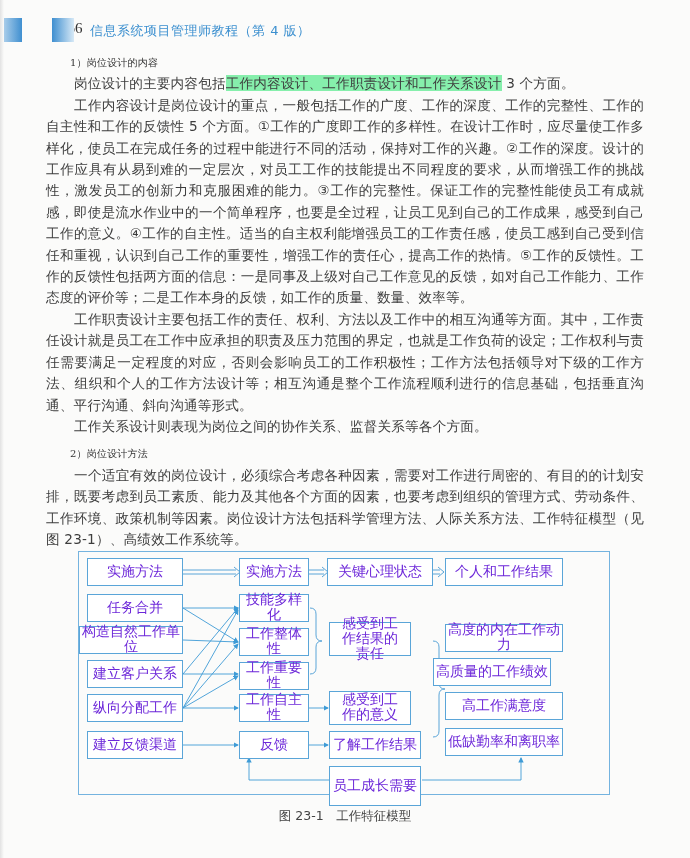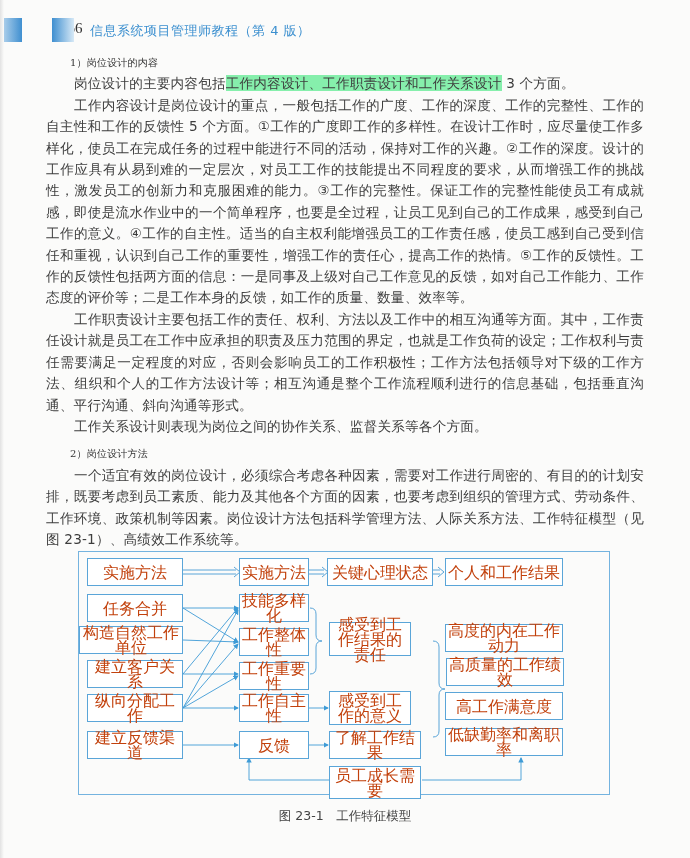--- a/index.html
+++ b/index.html
@@ -14,21 +14,21 @@
   .hdr-bar2 { position:absolute; left:52px; top:0; width:22px; height:24px; background:linear-gradient(90deg,#3f8fd0,#d7e9f6); }
   .hdr-title { position:absolute; left:90px; top:4px; font-size:13px; color:#3b8fcf; letter-spacing:0.5px; font-family:"DejaVu Sans", sans-serif; }
 
   .text { position:absolute; left:46px; width:598px; font-size:13.6px; line-height:21.4px; letter-spacing:0.2px; font-family:"DejaVu Sans", sans-serif; color:#3d3d3d; }
   .text p { margin:0; text-align:justify; }
   .indent { text-indent:28px; }
   .sec { text-indent:24px; font-family:"DejaVu Serif", serif; font-size:10px; color:#333; }
   .hl { background:#86efac; }
 
   .figure { position:absolute; left:78px; top:551px; width:530px; height:242px; border:1px solid #74b3df; }
-  .box { position:absolute; border:1px solid #5aa5d8; background:#fff; font-size:16px; color:#c2410c; text-align:center; display:flex; align-items:center; justify-content:center; line-height:15px; font-family:Liberation Sans, sans-serif; box-sizing:border-box; }
+  .box { position:absolute; border:1px solid #5aa5d8; background:#fff; font-size:14px; color:#6d28d9; text-align:center; display:flex; align-items:center; justify-content:center; line-height:15px; font-family:Liberation Mono, monospace; box-sizing:border-box; }
   svg.arrows { position:absolute; left:0; top:0; }
   .caption { position:absolute; top:808px; left:0; width:690px; text-align:center; font-size:12.5px; color:#444; font-family:"DejaVu Sans", sans-serif; }
 </style>
 </head>
 <body>
 
 <div class="leftedge"></div>
 
 <div class="header">
   <div class="hdr-bar1"></div>
@@ -105,20 +105,20 @@
   <div class="box" style="left:160px;top:76px;width:70px;height:28px;">工作整体性</div>
   <div class="box" style="left:160px;top:110px;width:70px;height:28px;">工作重要性</div>
   <div class="box" style="left:160px;top:142px;width:70px;height:28px;">工作自主性</div>
   <div class="box" style="left:160px;top:179px;width:70px;height:28px;">反馈</div>
 
   <div class="box" style="left:250px;top:70px;width:82px;height:34px;padding:0 8px;">感受到工作结果的责任</div>
   <div class="box" style="left:250px;top:139px;width:82px;height:34px;padding:0 8px;">感受到工作的意义</div>
   <div class="box" style="left:250px;top:179px;width:92px;height:28px;">了解工作结果</div>
 
   <div class="box" style="left:366px;top:72px;width:118px;height:28px;">高度的内在工作动力</div>
-  <div class="box" style="left:367px;top:106px;width:118px;height:28px;">高质量的工作绩效</div>
+  <div class="box" style="left:354px;top:106px;width:118px;height:28px;">高质量的工作绩效</div>
   <div class="box" style="left:366px;top:140px;width:118px;height:28px;">高工作满意度</div>
   <div class="box" style="left:366px;top:176px;width:118px;height:28px;">低缺勤率和离职率</div>
 
-  <div class="box" style="left:250px;top:214px;width:92px;height:33px;">员工成长需要</div>
+  <div class="box" style="left:250px;top:214px;width:92px;height:40px;">员工成长需要</div>
 </div>
 
 <div class="caption">图 23-1　工作特征模型</div>
 
 </body></html>

